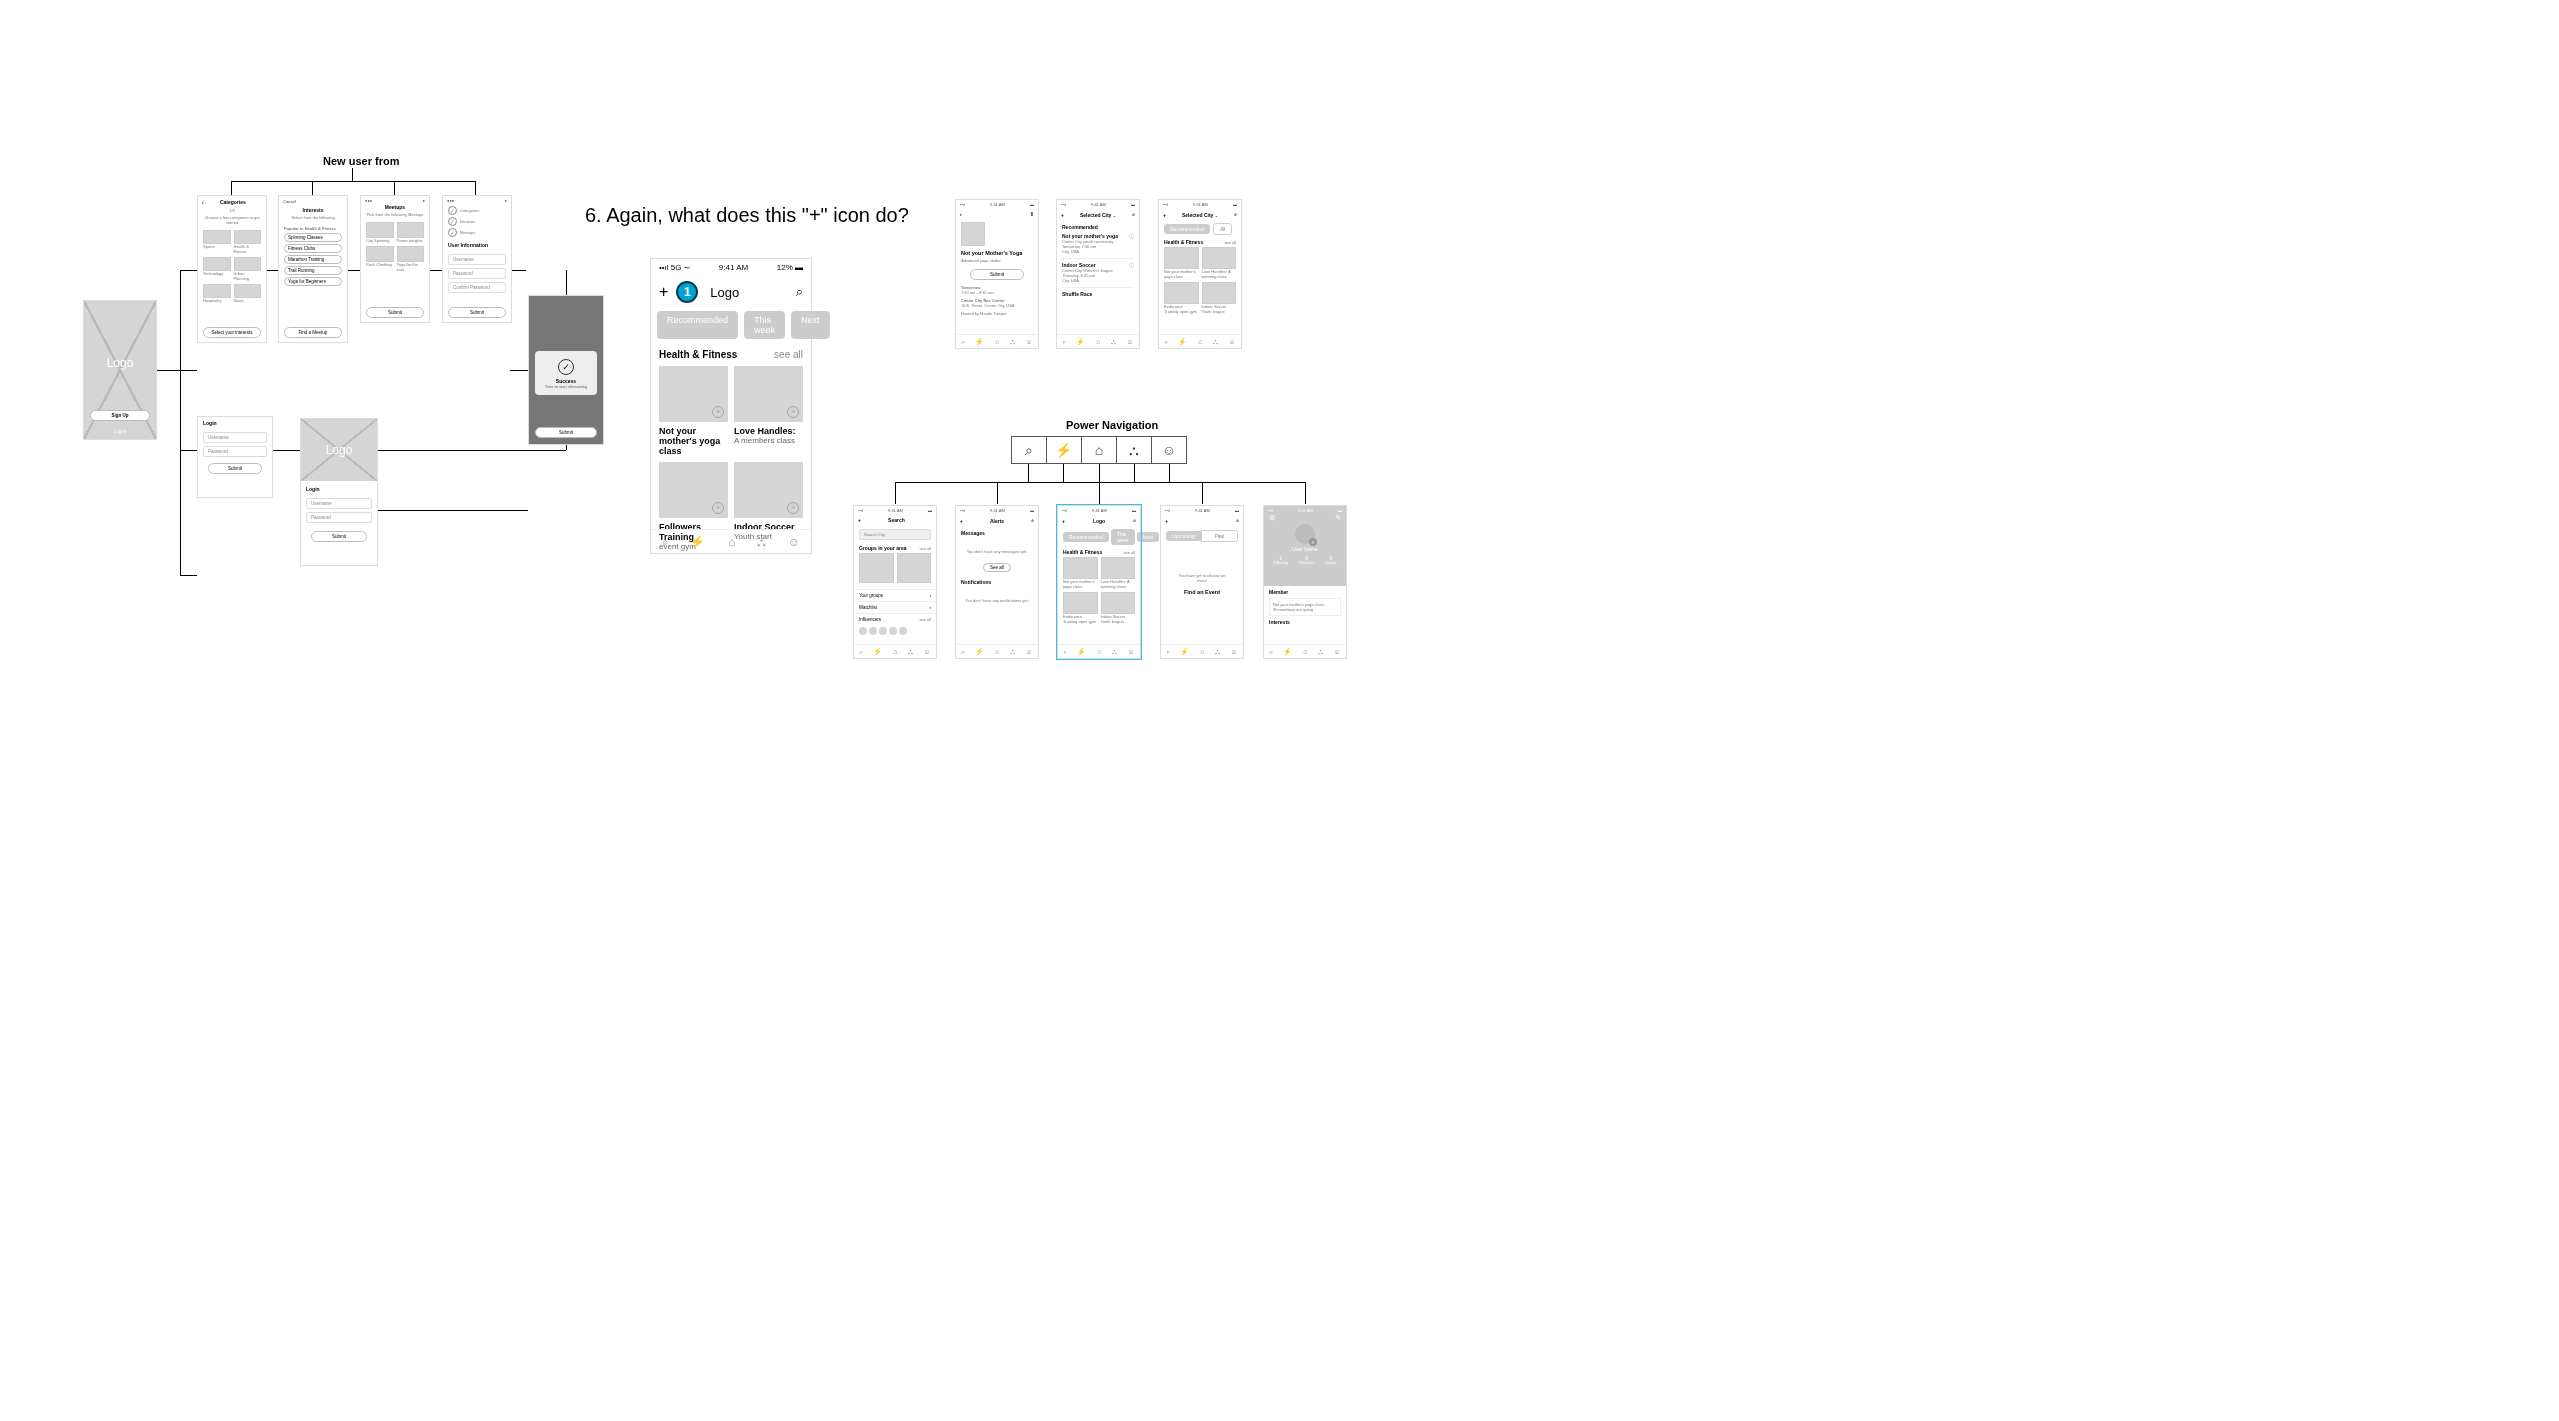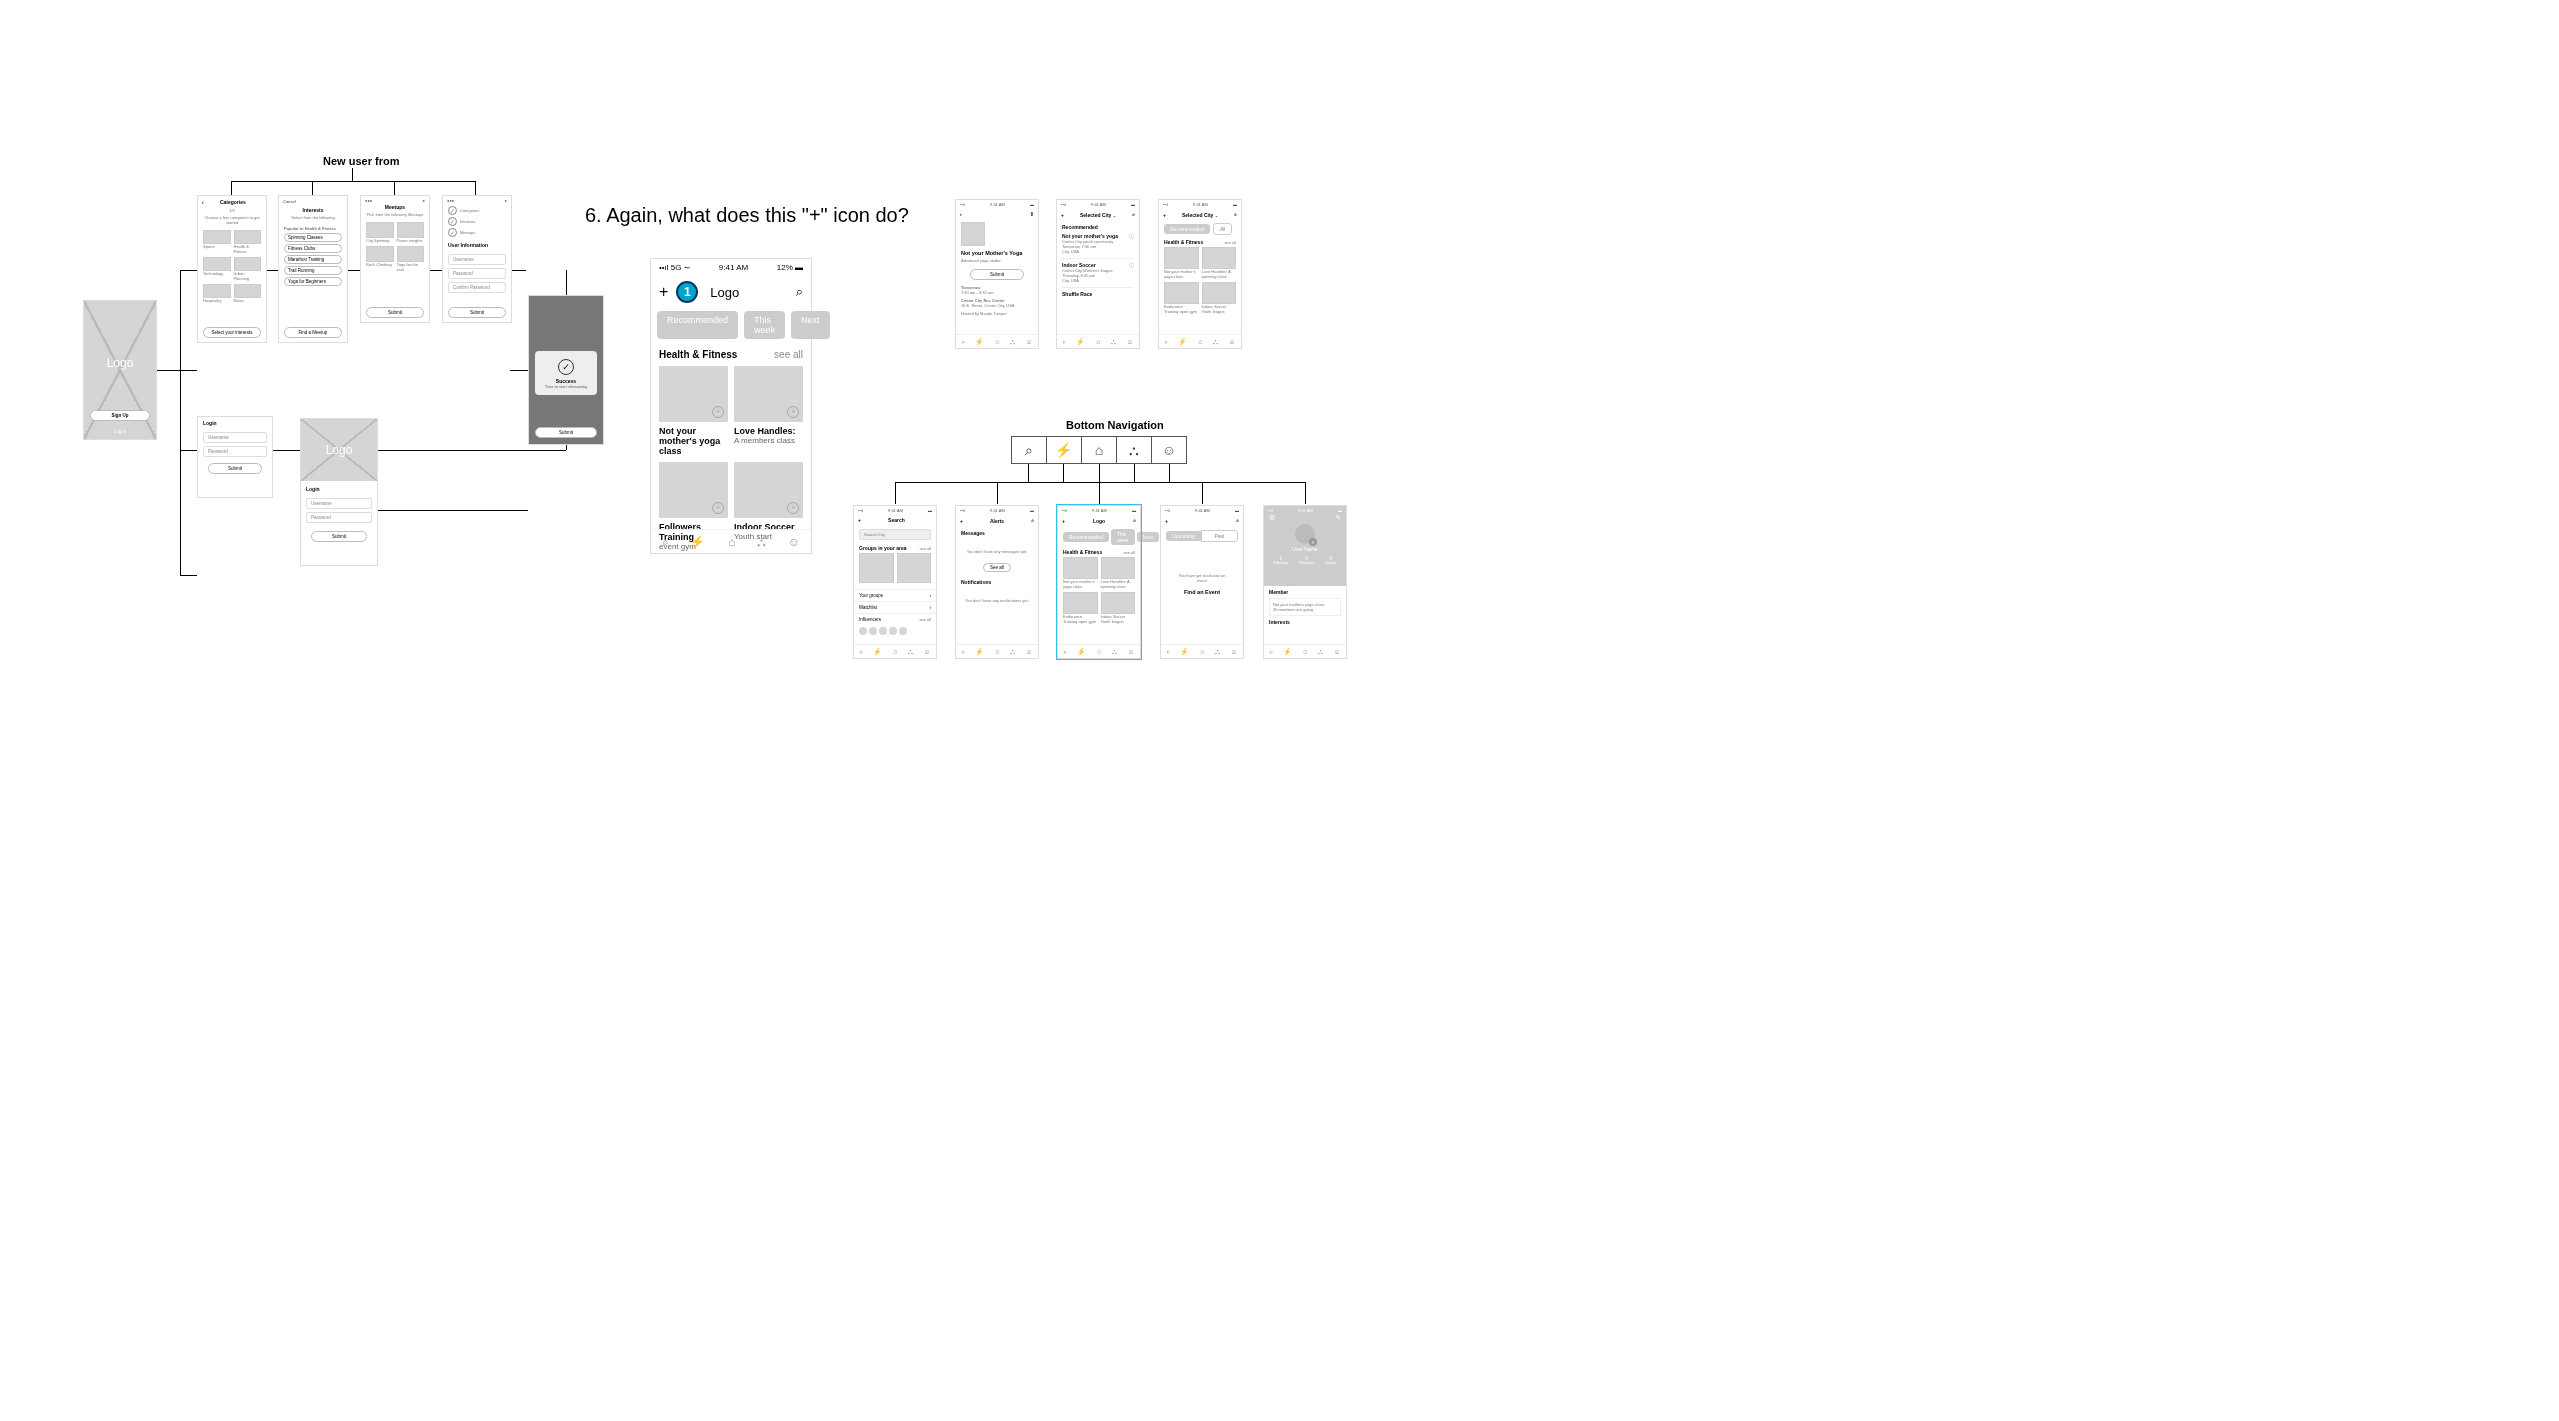--- a/index.html
+++ b/index.html
@@ -395,21 +395,21 @@
     </div>
     <div class="bottomnav">
         <span>⌕</span>
         <span>⚡</span>
         <span>⌂</span>
         <span>⛬</span>
         <span>☺</span>
       </div>
   </div>
 
-  <div class="heading" style="left:1066px; top:419px;">Bottom Navigation</div>
+  <div class="heading" style="left:1066px; top:419px;">Power Navigation</div>
 
   <div class="navbar-box" style="left:1011px; top:436px; width:176px;">
     <div class="cell">⌕</div>
     <div class="cell">⚡</div>
     <div class="cell">⌂</div>
     <div class="cell">⛬</div>
     <div class="cell">☺</div>
   </div>
 
   <div class="line v" style="left:1028px; top:464px; height:18px;"></div>

